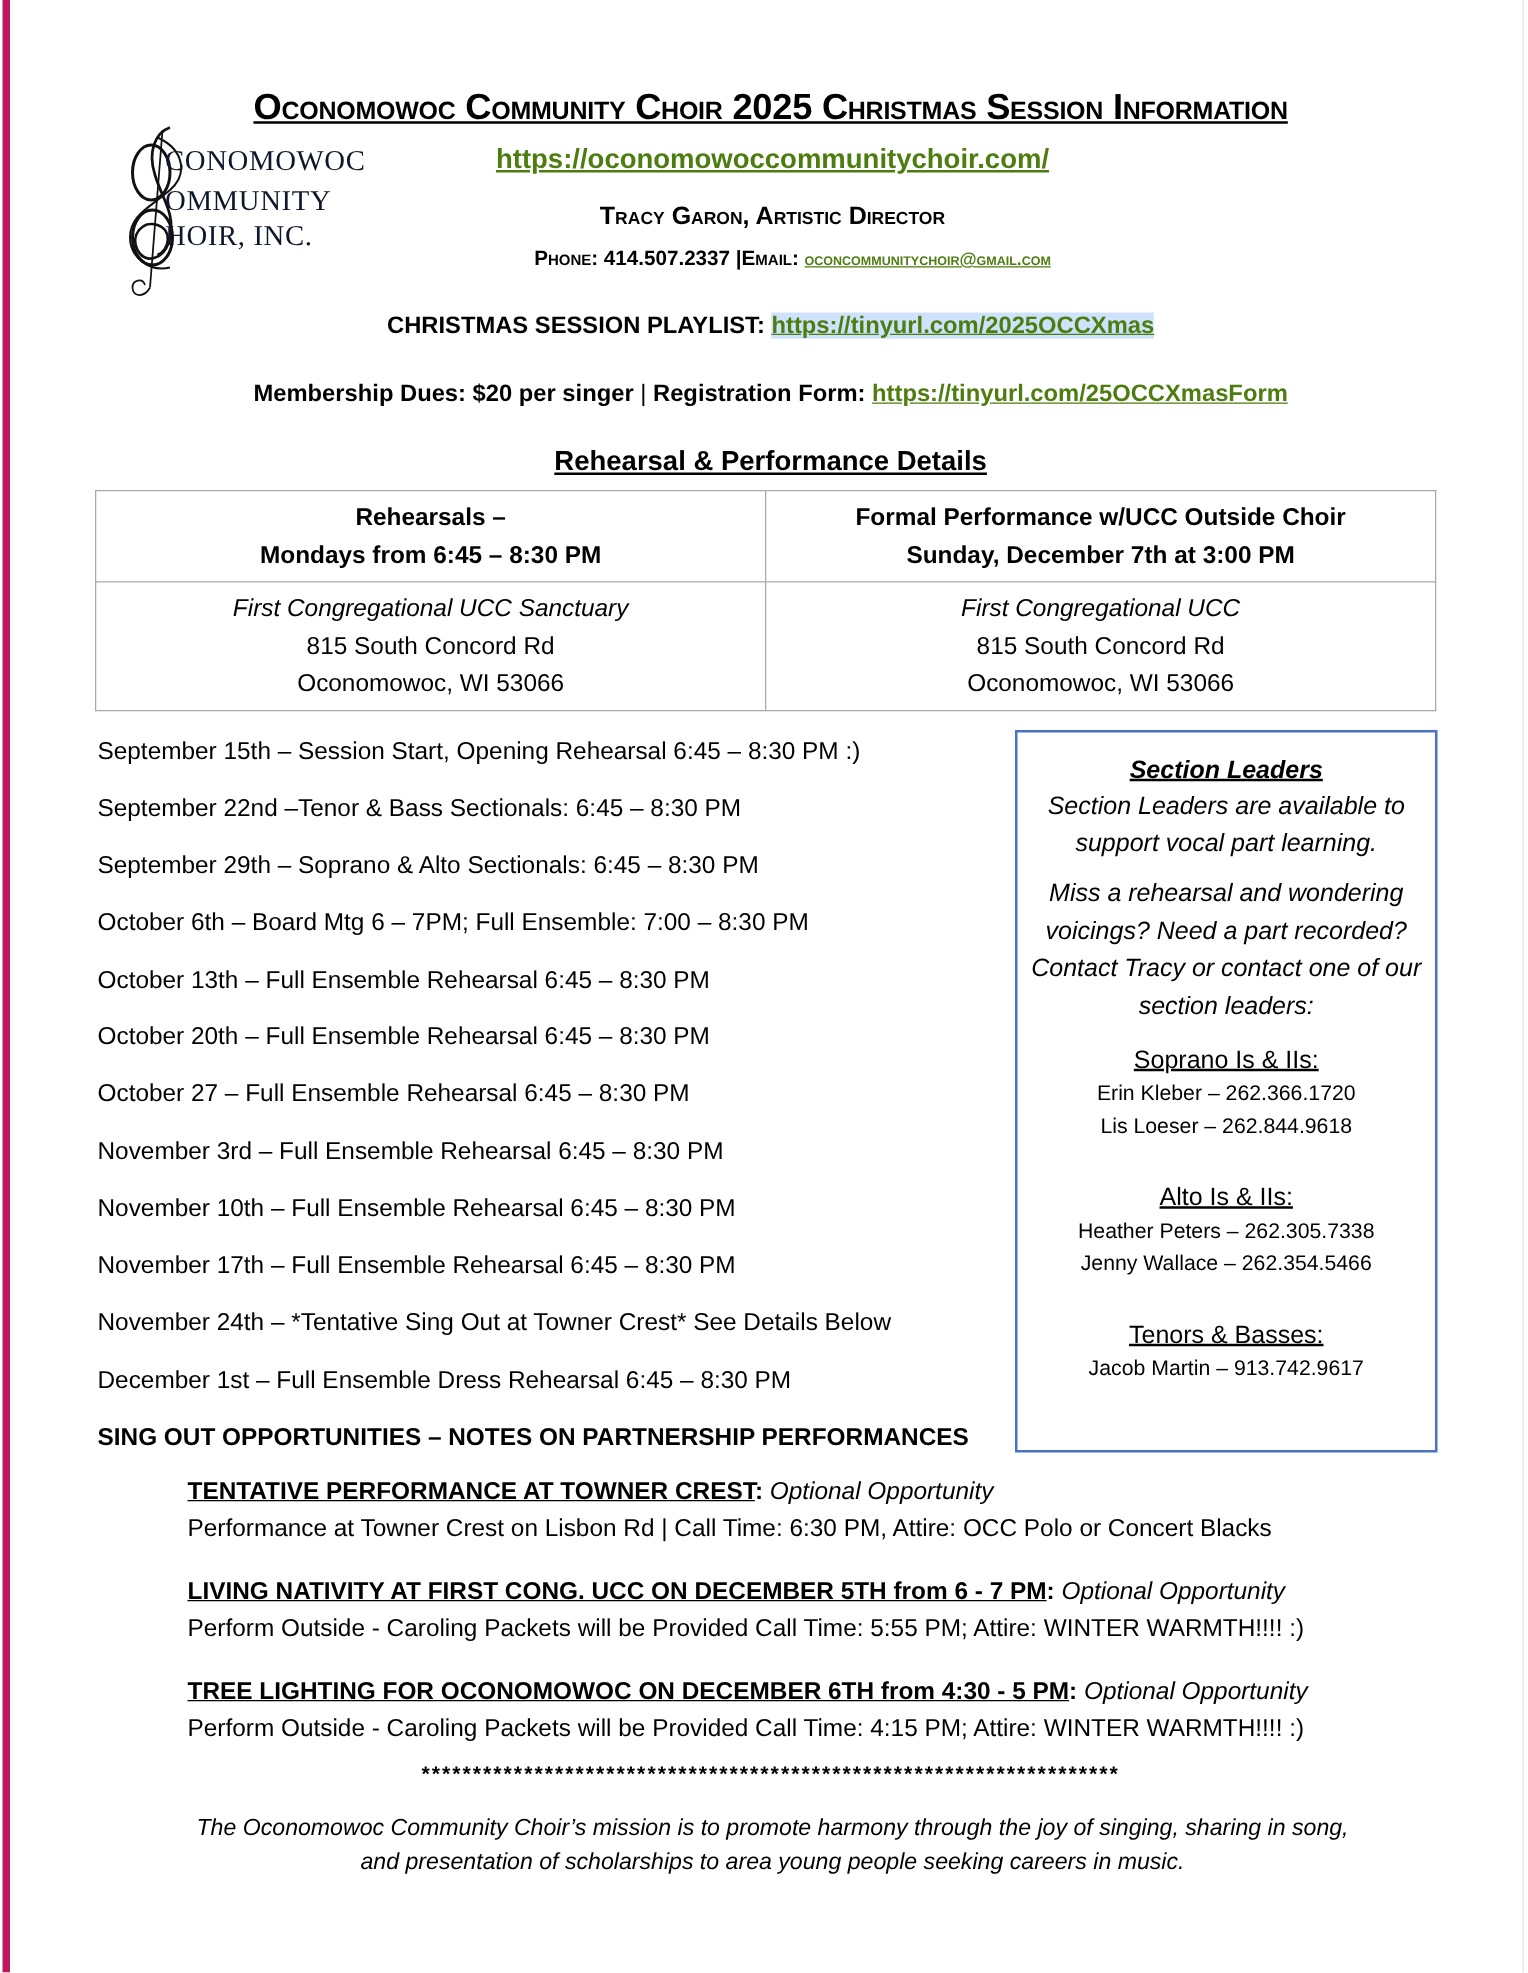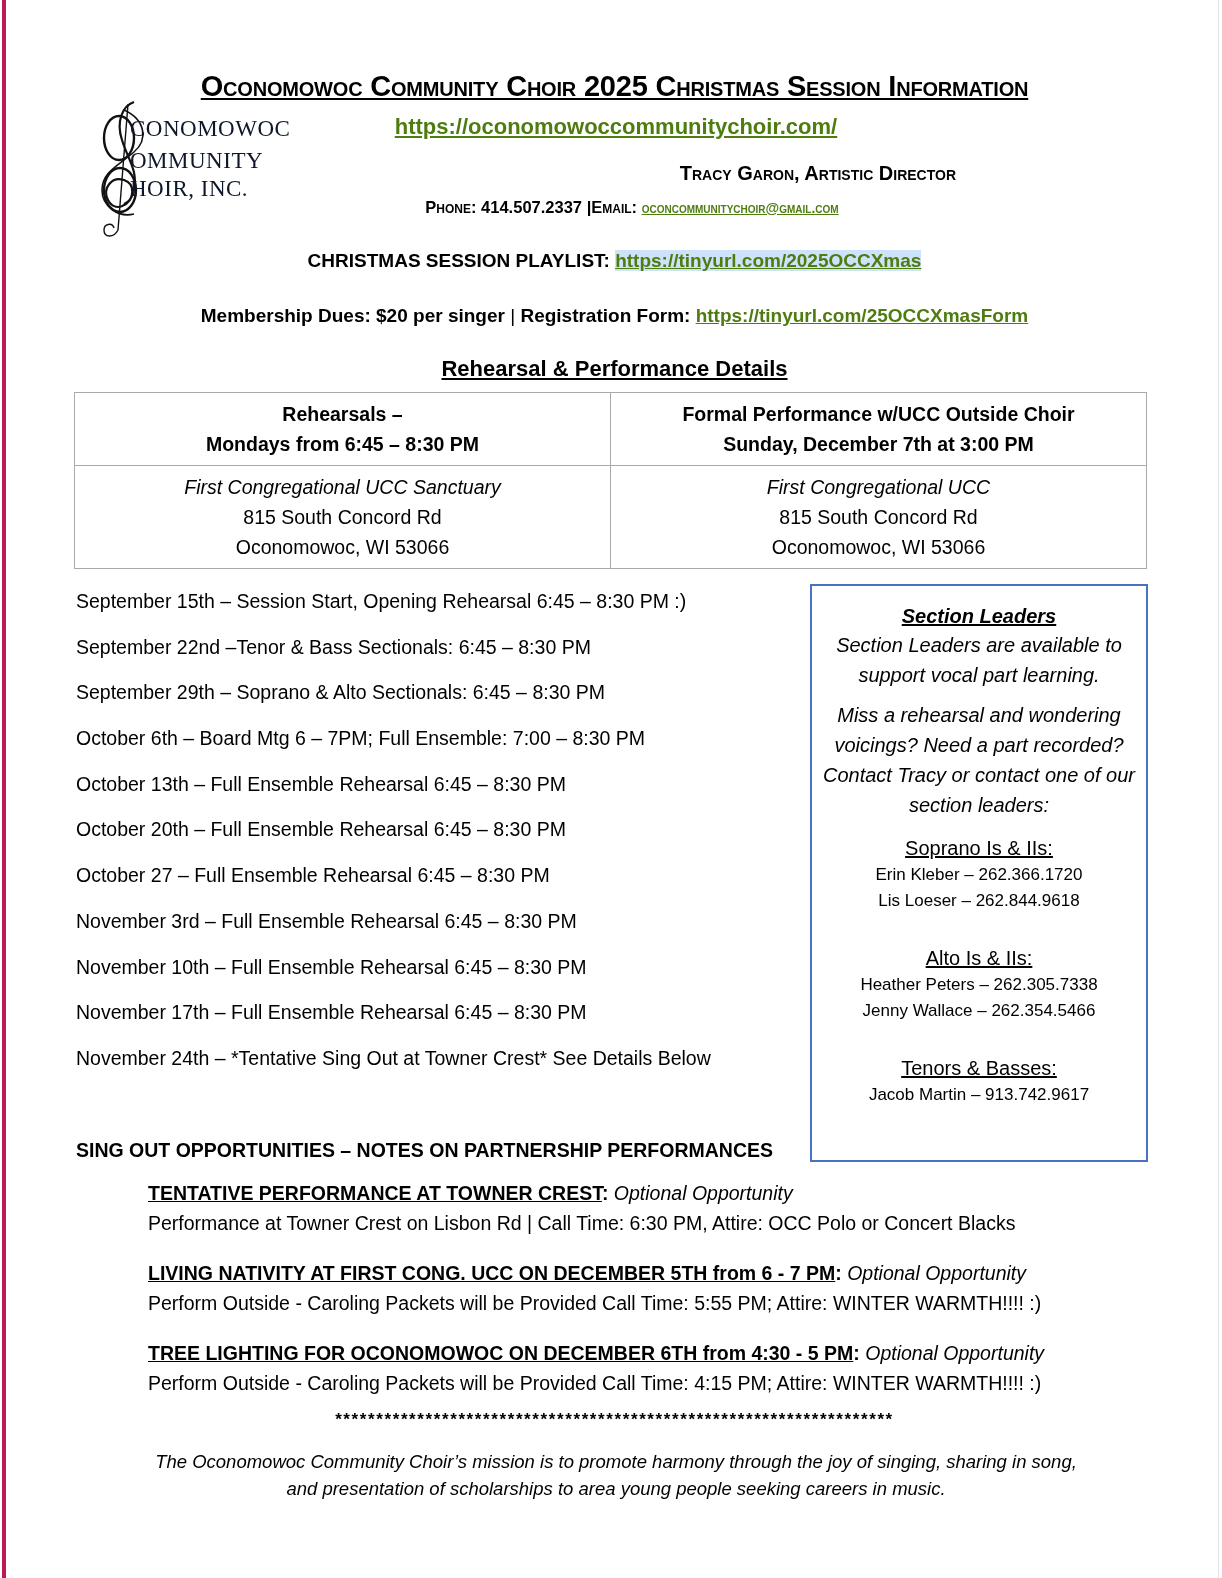--- a/index.html
+++ b/index.html
@@ -2,37 +2,37 @@
 <html><head>
 <meta charset="utf-8">
 <style>
   html, body { margin: 0; padding: 0; background: #ffffff; }
   body {
     width: 1222px; height: 1578px; position: relative; overflow: hidden;
     font-family: "Liberation Sans", "DejaVu Sans", sans-serif; color: #000;
   }
   .page {
     position: absolute; left: 2px; top: 0; width: 1217px; height: 1578px;
-    border-left: 4px solid #be185d; border-right: 1px solid #e4e4e4;
+    border-left: 6px solid #be185d; border-right: 1px solid #e4e4e4;
     box-sizing: border-box;
   }
   a { color: #1a0dab; text-decoration: underline; }
   .link-blue { color: #4d7c0f; }
 
   .main-title {
     position: absolute; left: 0; width: 1217px; top: 70px; text-align: center;
     font-weight: bold; font-size: 29px; text-decoration: underline; letter-spacing: -0.2px;
     font-variant: small-caps;
   }
   .site-link {
     position: absolute; left: 270px; width: 680px; top: 114px; text-align: center;
     font-weight: bold; font-size: 22px;
   }
   .director {
-    position: absolute; left: 270px; width: 680px; top: 162px; text-align: right;
+    position: absolute; left: 270px; width: 680px; top: 162px; text-align: center;
     font-weight: bold; font-size: 20px; font-variant: small-caps;
   }
   .contact-line {
     position: absolute; left: 286px; width: 680px; top: 198px; text-align: center;
     font-weight: bold; font-size: 16.5px; font-variant: small-caps;
   }
   .contact-line a { font-size: 14px; font-variant: small-caps; }
 
   .logo { position: absolute; left: 88px; top: 100px; width: 235px; height: 140px; }
   .logo-text {
@@ -178,20 +178,21 @@
     <div class="row">September 22nd –Tenor &amp; Bass Sectionals: 6:45 – 8:30 PM</div>
     <div class="row">September 29th – Soprano &amp; Alto Sectionals: 6:45 – 8:30 PM</div>
     <div class="row">October 6th – Board Mtg 6 – 7PM; Full Ensemble: 7:00 – 8:30 PM</div>
     <div class="row">October 13th – Full Ensemble Rehearsal 6:45 – 8:30 PM</div>
     <div class="row">October 20th – Full Ensemble Rehearsal 6:45 – 8:30 PM</div>
     <div class="row">October 27 – Full Ensemble Rehearsal 6:45 – 8:30 PM</div>
     <div class="row">November 3rd – Full Ensemble Rehearsal 6:45 – 8:30 PM</div>
     <div class="row">November 10th – Full Ensemble Rehearsal 6:45 – 8:30 PM</div>
     <div class="row">November 17th – Full Ensemble Rehearsal 6:45 – 8:30 PM</div>
     <div class="row">November 24th – *Tentative Sing Out at Towner Crest* See Details Below</div>
+    <div class="row">December 1st – Full Ensemble Dress Rehearsal 6:45 – 8:30 PM</div>
   </div>
 
   <div class="singout-title">SING OUT OPPORTUNITIES – NOTES ON PARTNERSHIP PERFORMANCES</div>
 
   <div class="leaders-box">
     <div class="lb-title">Section Leaders</div>
     <div class="lb-para">Section Leaders are available to support vocal part learning.</div>
     <div class="lb-para">Miss a rehearsal and wondering voicings? Need a part recorded? Contact Tracy or contact one of our section leaders:</div>
 
     <div class="lb-group">

